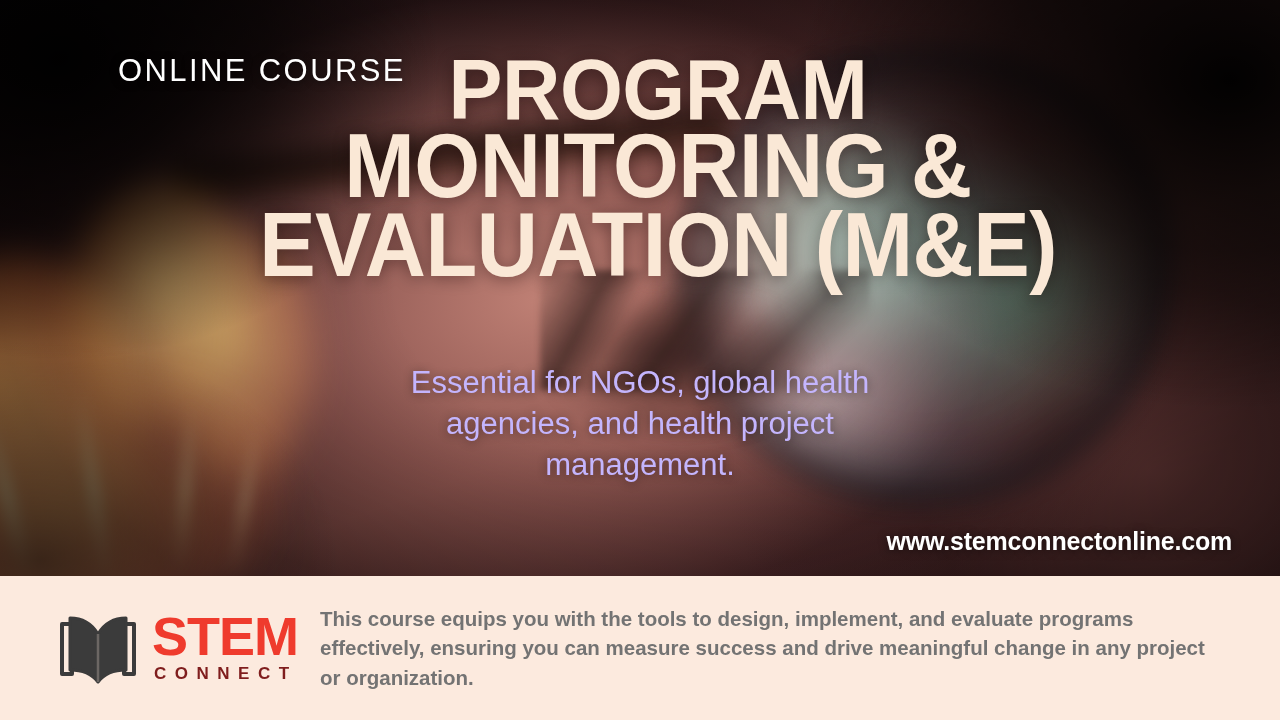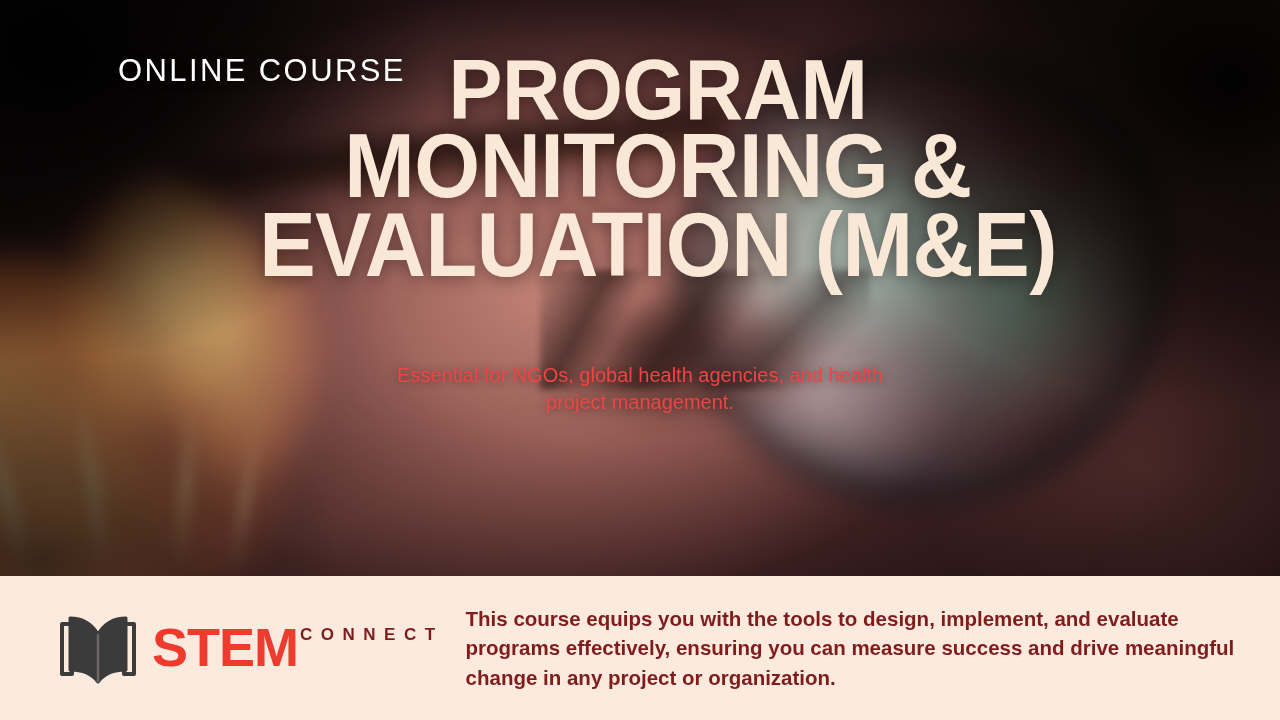--- a/index.html
+++ b/index.html
@@ -95,49 +95,49 @@
     text-shadow:0 2px 16px rgba(20,6,6,.40);
     padding-left:36px;
   }
   .headline .ln{ display:block; white-space:nowrap; transform:scaleX(.94); }
   .headline .ln1{ font-size:86px; }
   .headline .ln2{ font-size:90px; }
   .headline .ln3{ font-size:90px; }
 
   .subtitle{
     position:absolute; left:390px; top:362px; width:500px;
-    text-align:center; color:#ef4444;
-    font-size:20px; font-weight:400; line-height:1.33;
+    text-align:center; color:#c4b5fd;
+    font-size:31px; font-weight:400; line-height:1.33;
     text-shadow:0 1px 10px rgba(0,0,0,.45);
   }
   .url{
     position:absolute; right:48px; top:527px;
     font-size:25px; font-weight:700; color:#ffffff; letter-spacing:-.2px;
     text-shadow:0 1px 8px rgba(0,0,0,.55);
   }
 
   
   .footer{
     position:absolute; left:0; top:576px; width:1280px; height:144px;
     background:#fceade; display:flex; align-items:center;
   }
   .logo{ margin-left:56px; display:flex; align-items:center; flex:0 0 auto; }
   .book{ width:84px; height:76px; flex:0 0 auto; }
-  .wordmark{ margin-left:12px; display:flex; flex-direction:row; }
+  .wordmark{ margin-left:12px; display:flex; flex-direction:column; }
   .stem{
     font-size:54px; font-weight:700; color:#ef3b2d; line-height:.92;
     letter-spacing:-1px;
   }
   .connect{
     font-size:17px; font-weight:700; color:#7f1d1d; letter-spacing:8.5px;
     margin-top:2px; margin-left:2px;
   }
   .blurb{
     margin-left:22px; margin-right:36px;
-    font-size:20.5px; font-weight:700; line-height:1.42; color:#7f1d1d;
+    font-size:20.5px; font-weight:700; line-height:1.42; color:#737373;
     max-width:908px;
   }
 </style>
 </head>
 <body>
 
 <div class="poster">
 
   <div class="hero">
     <div class="bg-layer bg-skin"></div>
@@ -164,20 +164,21 @@
     <div class="kicker">ONLINE COURSE</div>
 
     <div class="headline">
       <span class="ln ln1">PROGRAM</span>
       <span class="ln ln2">MONITORING &amp;</span>
       <span class="ln ln3">EVALUATION (M&amp;E)</span>
     </div>
 
     <div class="subtitle">Essential for NGOs, global health agencies, and health project management.</div>
 
+    <div class="url">www.stemconnectonline.com</div>
   </div>
 
   <div class="footer">
 
     <div class="logo">
       <svg class="book" viewBox="0 0 84 76">
         <path d="M6 14 L16 14 L16 64 L6 64 Z" fill="none" stroke="#3b3b3b" stroke-width="4" stroke-linejoin="round"></path>
         <path d="M78 14 L68 14 L68 64 L78 64 Z" fill="none" stroke="#3b3b3b" stroke-width="4" stroke-linejoin="round"></path>
         <path d="M14 8 C26 8 36 14 42 24 C48 14 58 8 70 8 L70 60 C58 60 48 64 42 72 C36 64 26 60 14 60 Z" fill="#3b3b3b" stroke="#3b3b3b" stroke-width="3" stroke-linejoin="round"></path>
         <path d="M42 24 L42 72" stroke="#fceade" stroke-width="2.5" opacity=".25"></path>

